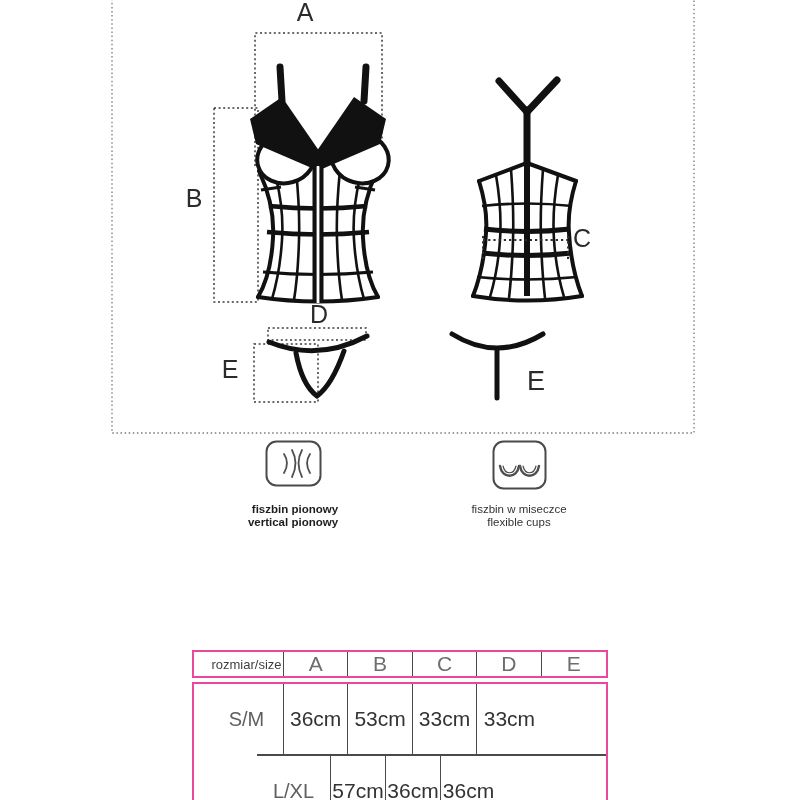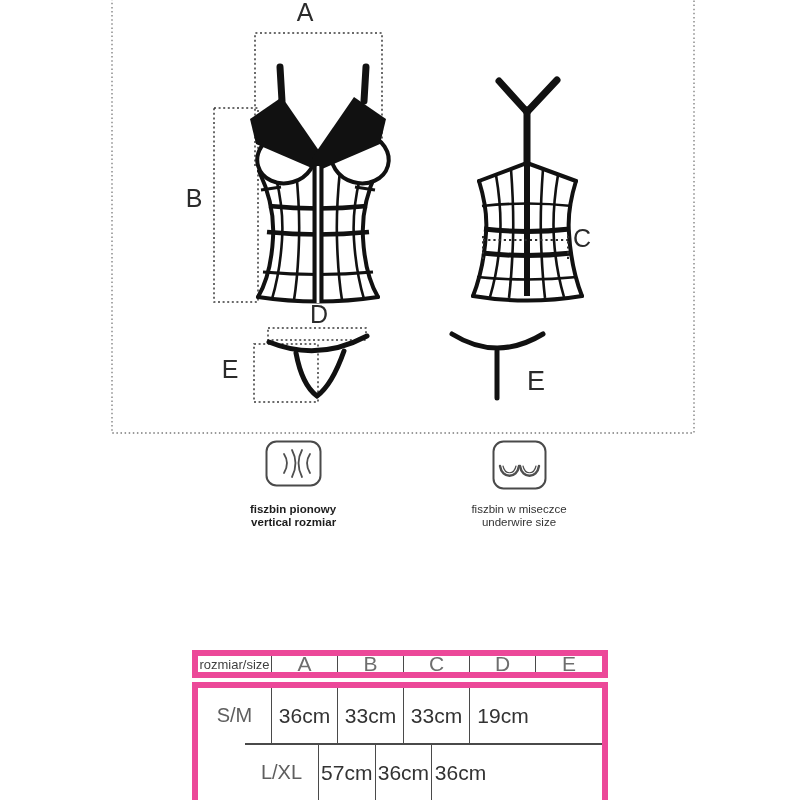--- a/index.html
+++ b/index.html
@@ -15,24 +15,24 @@
     font-family:"Liberation Sans", sans-serif;letter-spacing:0;
   }
   
   .features{position:absolute;left:0;top:440px;width:800px;height:110px;}
   .feature{position:absolute;width:132px;display:flex;flex-direction:column;align-items:center;}
   .feature .icon-wrap{height:50px;display:flex;align-items:flex-start;justify-content:center;}
   .caption{margin-top:13px;text-align:center;font-size:11.5px;line-height:12.5px;color:#333;}
   .caption.bold{font-weight:700;color:#1d1d1d;text-align:right;}
   
   .size-table{position:absolute;left:192px;top:650px;width:416px;}
-  .t-header,.t-body{border:6px solid #ec4899;box-sizing:border-box;background:#fff;}
+  .t-header,.t-body{border:2px solid #ec4899;box-sizing:border-box;background:#fff;padding-left:16px;}
   .t-header{display:grid;grid-template-columns:74px repeat(5,1fr);height:28px;}
   .t-body{margin-top:4px;}
-  .t-row{display:grid;grid-template-columns:74px repeat(5,1fr);height:55px;}
+  .t-row{display:grid;grid-template-columns:74px repeat(5,1fr);height:70px;}
   .t-row + .t-row{border-top:2px solid #4a4a4a;margin-left:47px;}
   .t-cell{display:flex;align-items:center;justify-content:center;border-right:1.5px solid #4a4a4a;overflow:hidden;}
   .t-cell:last-child{border-right:none;}
   .t-label{font-size:13px;color:#3f3f3f;}
   .t-col{font-size:21px;color:#6e6e6e;}
   .t-size{font-size:20px;color:#5f5f5f;}
   .t-val{font-size:21px;color:#333;}
 </style>
 </head>
 <body>
@@ -165,60 +165,60 @@
           <g stroke="#4f4f4f" stroke-width="1.8" fill="none" stroke-linecap="round">
             <path d="M 19,14 Q 25,23 19,33"></path>
             <path d="M 27,10 Q 34,23 27,37"></path>
             <path d="M 37,10 Q 30,23 37,37"></path>
             <path d="M 45,14 Q 39,23 45,33"></path>
           </g>
         </svg>
       </div>
       <div class="caption bold">
         <div>fiszbin pionowy</div>
-        <div>vertical rozmiar</div>
+        <div>vertical pionowy</div>
       </div>
     </div>
 
 
     <div class="feature" style="left:453px;justify-content:space-between;">
       <div class="icon-wrap">
         <svg width="55" height="50" viewBox="0 0 55 50">
           <rect x="1.5" y="1.5" width="52" height="47" rx="10" fill="#fff" stroke="#4a4a4a" stroke-width="2"></rect>
           <g stroke="#4f4f4f" fill="none" stroke-linecap="round">
             <path d="M 8,26 C 10,39 25,39 27,26" stroke-width="2.4"></path>
             <path d="M 11,26 C 13,35 22,35 24,26" stroke-width="1.2"></path>
             <path d="M 28,26 C 30,39 45,39 47,26" stroke-width="2.4"></path>
             <path d="M 31,26 C 33,35 42,35 44,26" stroke-width="1.2"></path>
           </g>
         </svg>
       </div>
       <div class="caption">
         <div>fiszbin w miseczce</div>
-        <div>underwire size</div>
+        <div>flexible cups</div>
       </div>
     </div>
   </div>
 
   <div class="size-table">
     <div class="t-header">
       <div class="t-cell t-label">rozmiar/size</div>
       <div class="t-cell t-col">A</div>
       <div class="t-cell t-col">B</div>
       <div class="t-cell t-col">C</div>
       <div class="t-cell t-col">D</div>
       <div class="t-cell t-col">E</div>
     </div>
     <div class="t-body">
       <div class="t-row">
         <div class="t-cell t-size">S/M</div>
         <div class="t-cell t-val">36cm</div>
+        <div class="t-cell t-val">53cm</div>
         <div class="t-cell t-val">33cm</div>
         <div class="t-cell t-val">33cm</div>
-        <div class="t-cell t-val">19cm</div>
       </div>
       <div class="t-row">
         <div class="t-cell t-size">L/XL</div>
         <div class="t-cell t-val">57cm</div>
         <div class="t-cell t-val">36cm</div>
         <div class="t-cell t-val">36cm</div>
       </div>
     </div>
   </div>
 

